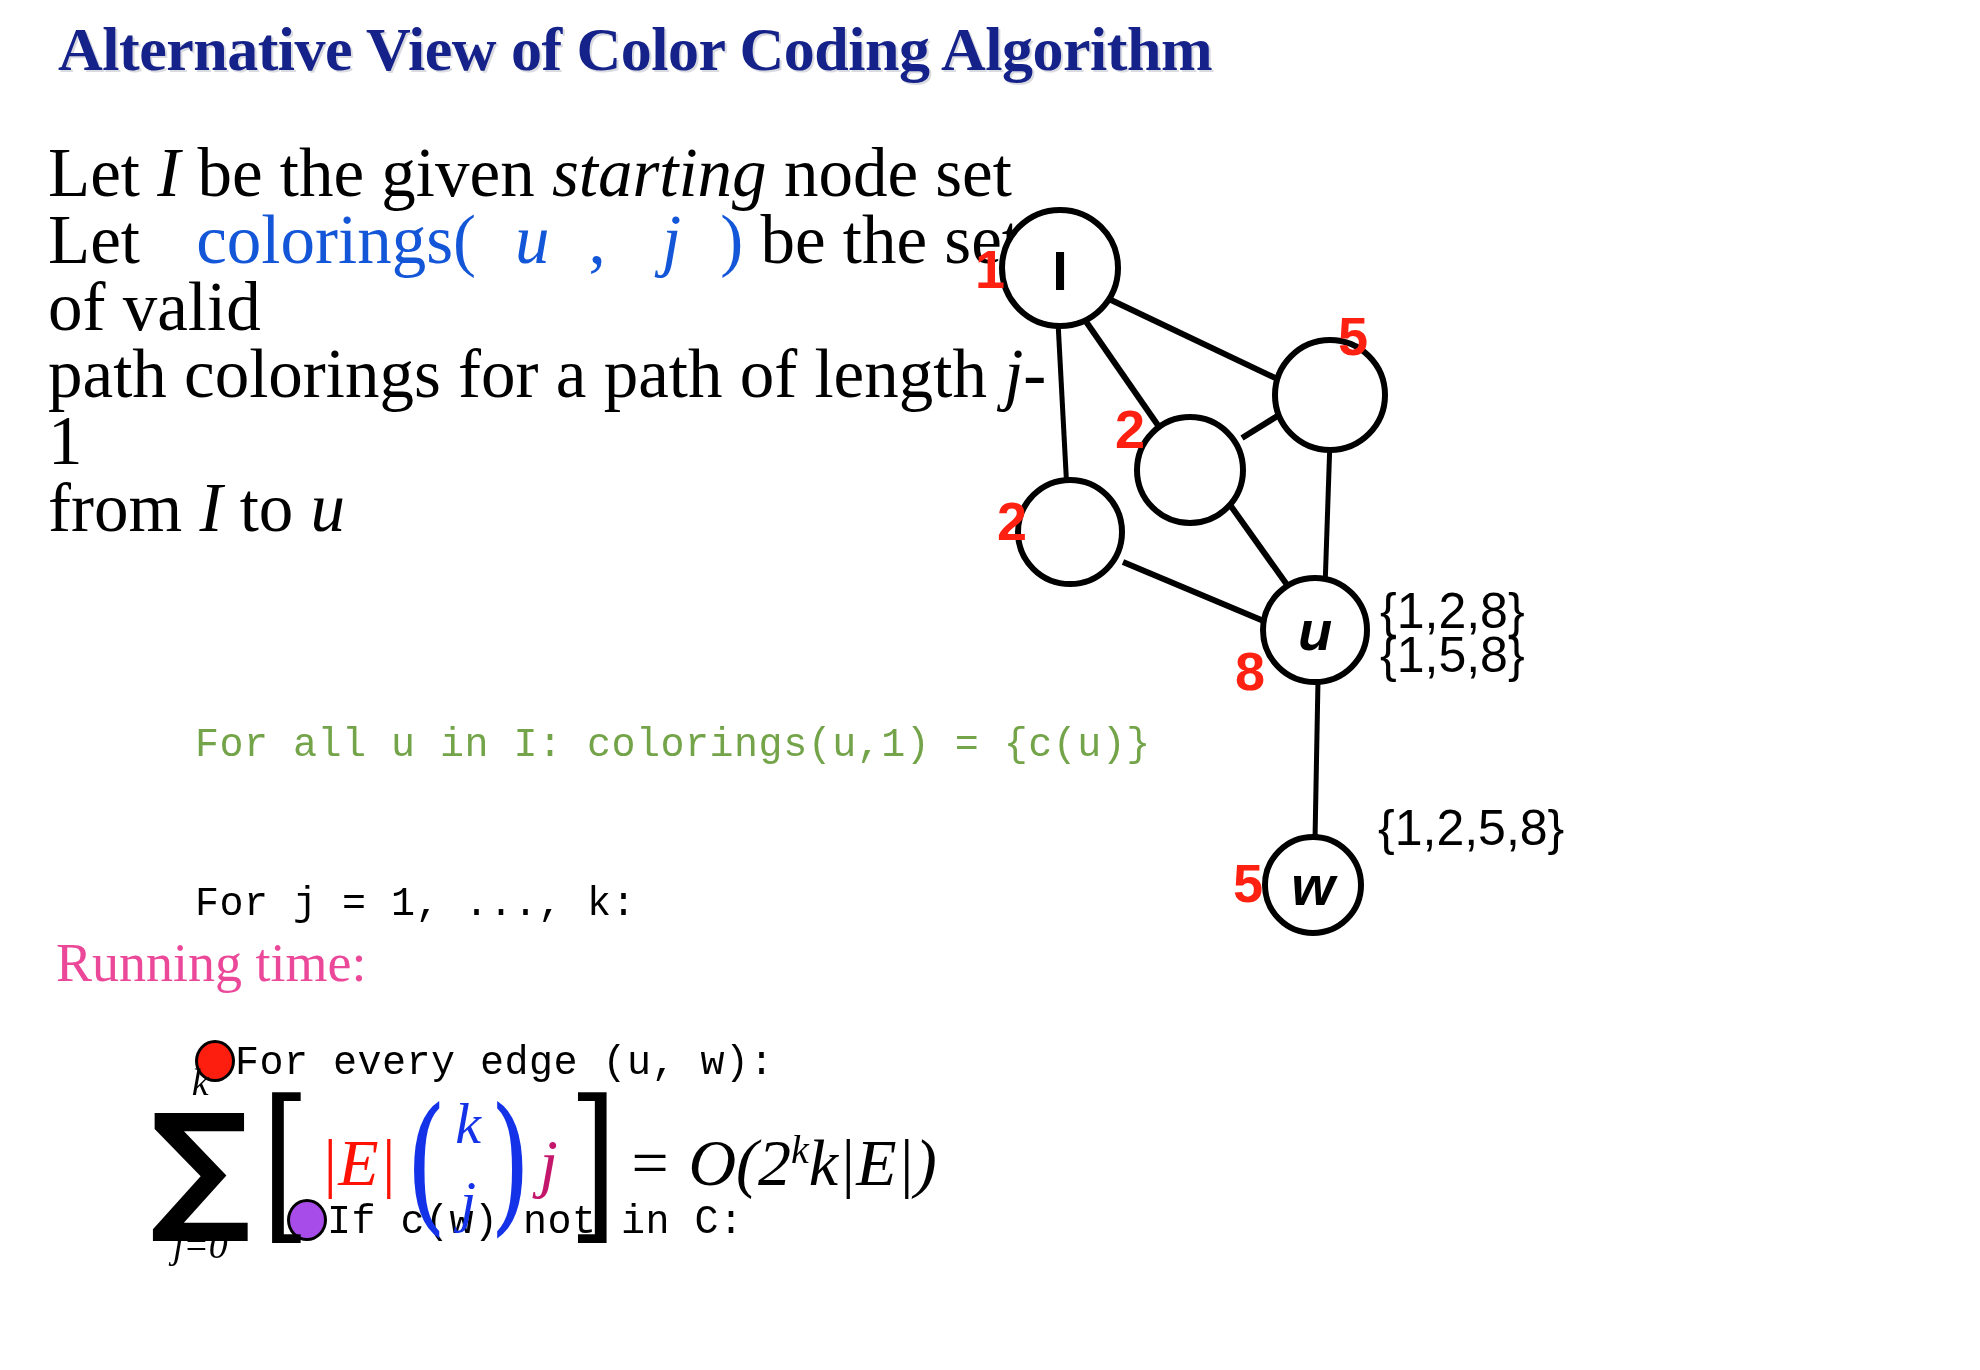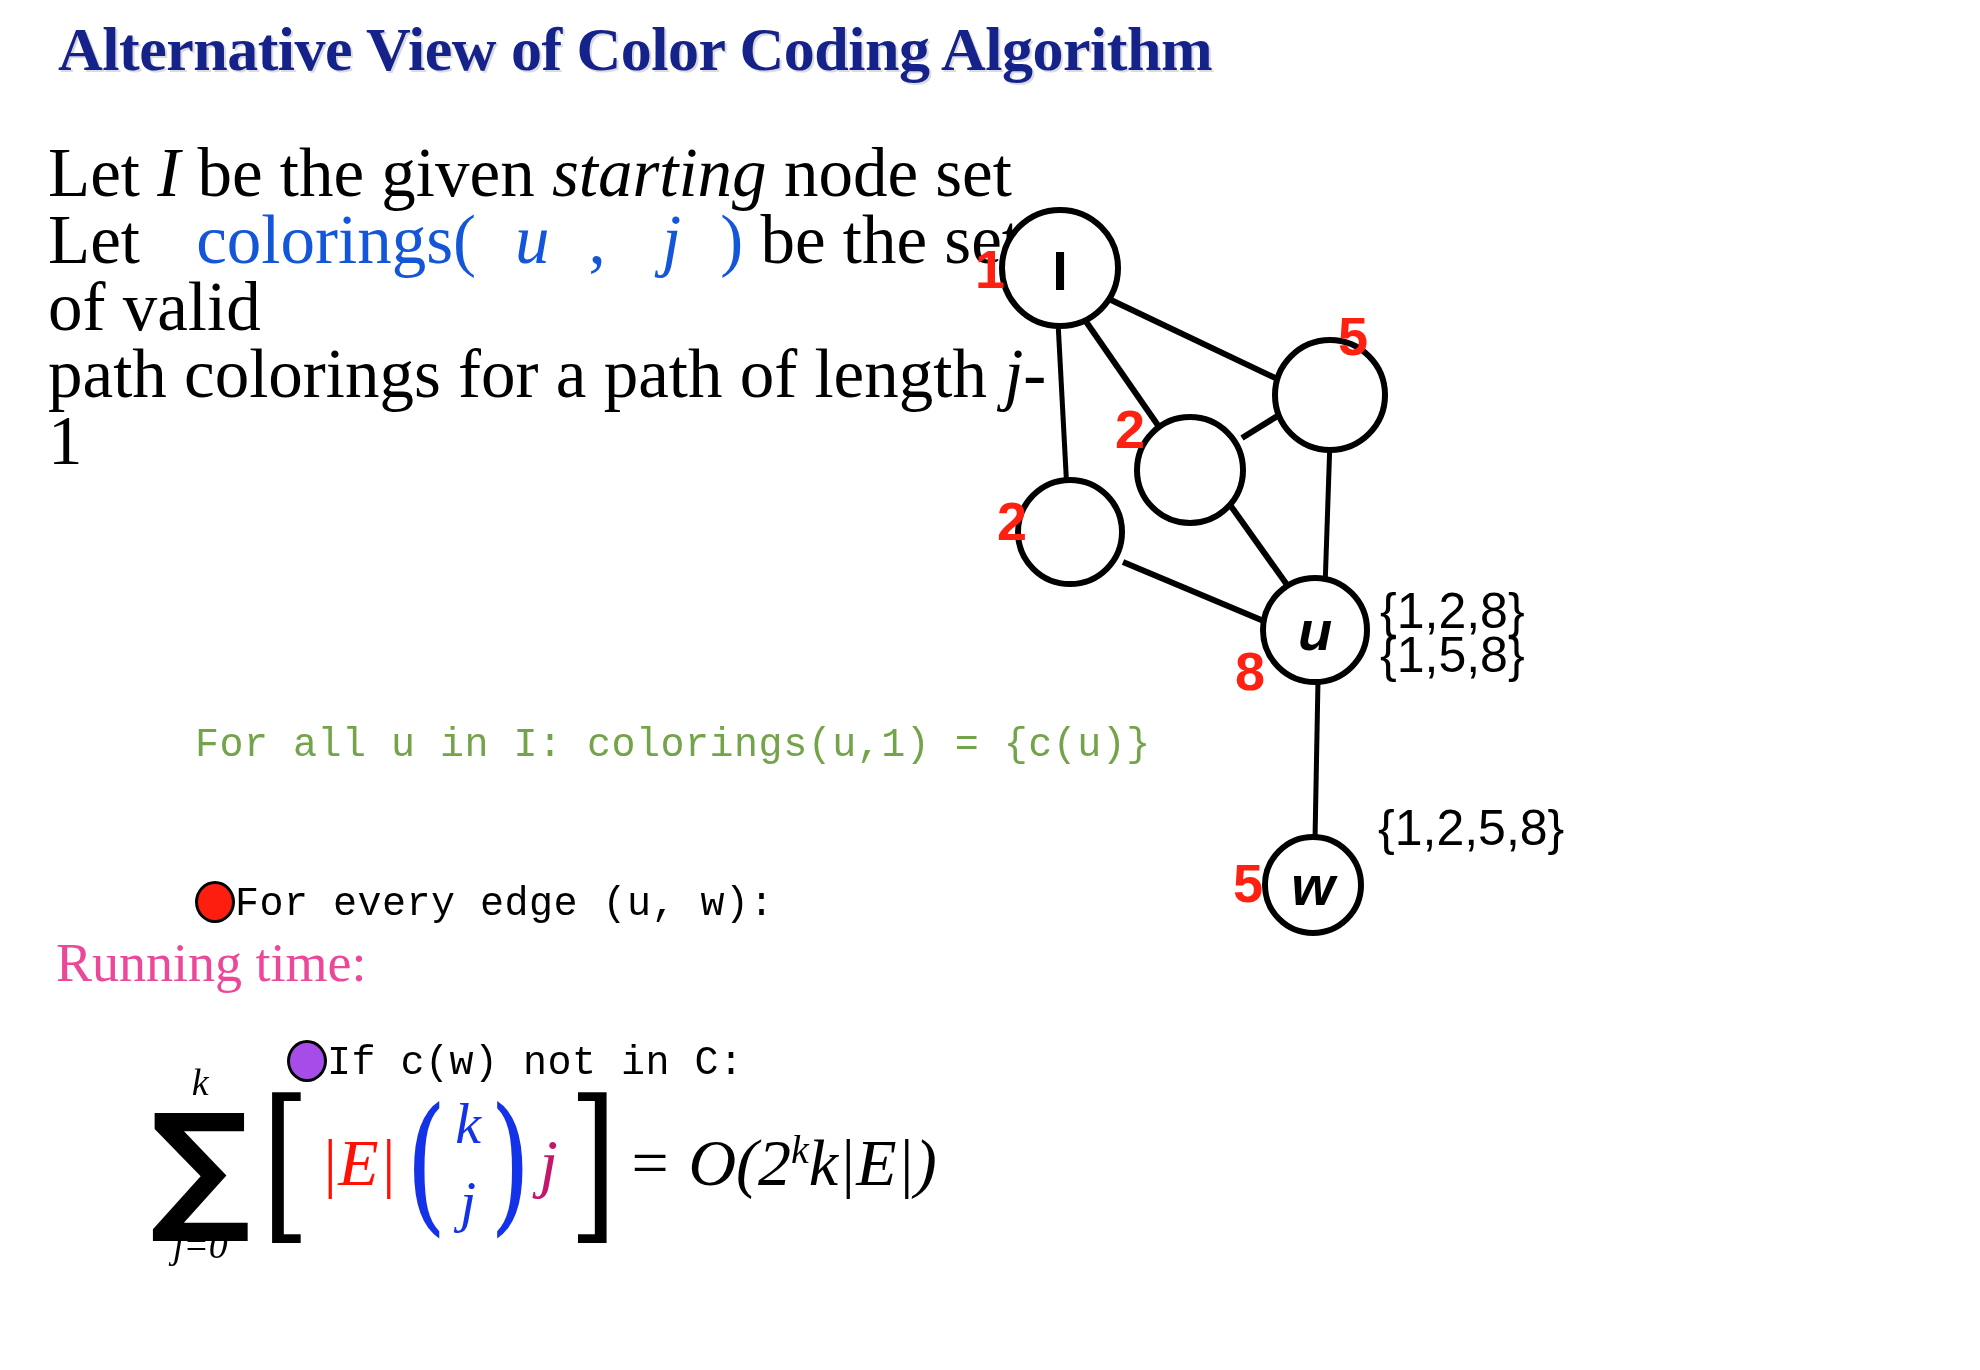--- a/index.html
+++ b/index.html
@@ -188,25 +188,31 @@
   <div id="prose">
     <div>
       <span>Let </span><i>I</i><span> be the given </span><i>starting</i><span> node set</span>
     </div>
     <div>
       <span>Let </span><span class="blue">colorings(</span><i class="blue">u</i><span class="blue">, </span><i class="blue">j</i><span class="blue">)</span><span> be the set of valid</span>
     </div>
     <div>
       <span>path colorings for a path of length </span><i>j</i><span>-1</span>
     </div>
+    <div>
+      <span>from </span><i>I</i><span> to </span><i>u</i>
+    </div>
   </div>
 
   <div id="code">
     <div class="line">
       <span class="green">For all u in I: colorings(u,1) = {c(u)}</span>
+    </div>
+    <div class="line">
+      <span>For j = 1, ..., k:</span>
     </div>
     <div class="line">
       <span class="bullet red"></span><span>For every edge (u, w):</span>
     </div>
     <div class="line" style="padding-left:92px">
       <span class="bullet purple"></span><span>If c(w) not in C:</span>
     </div>
     
   </div>
 

